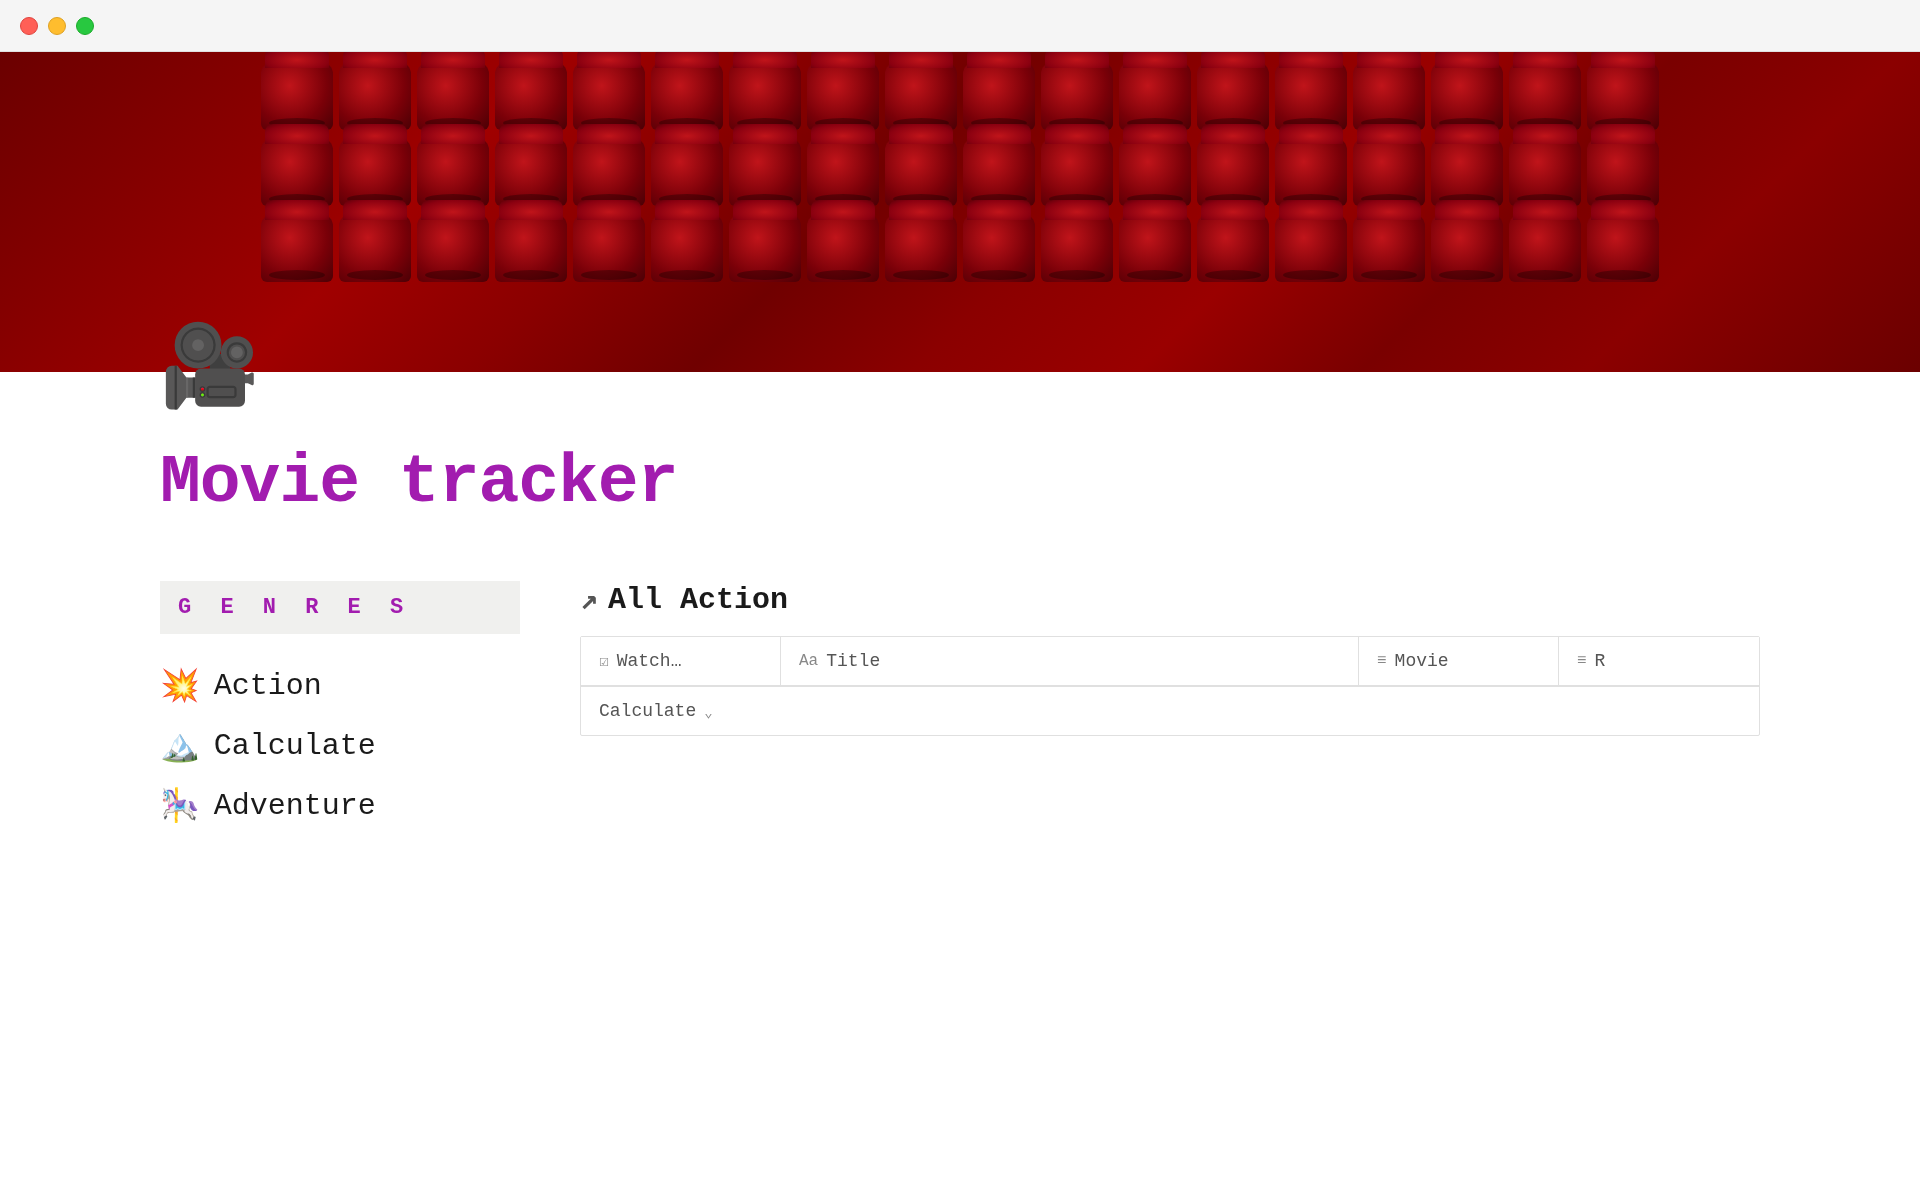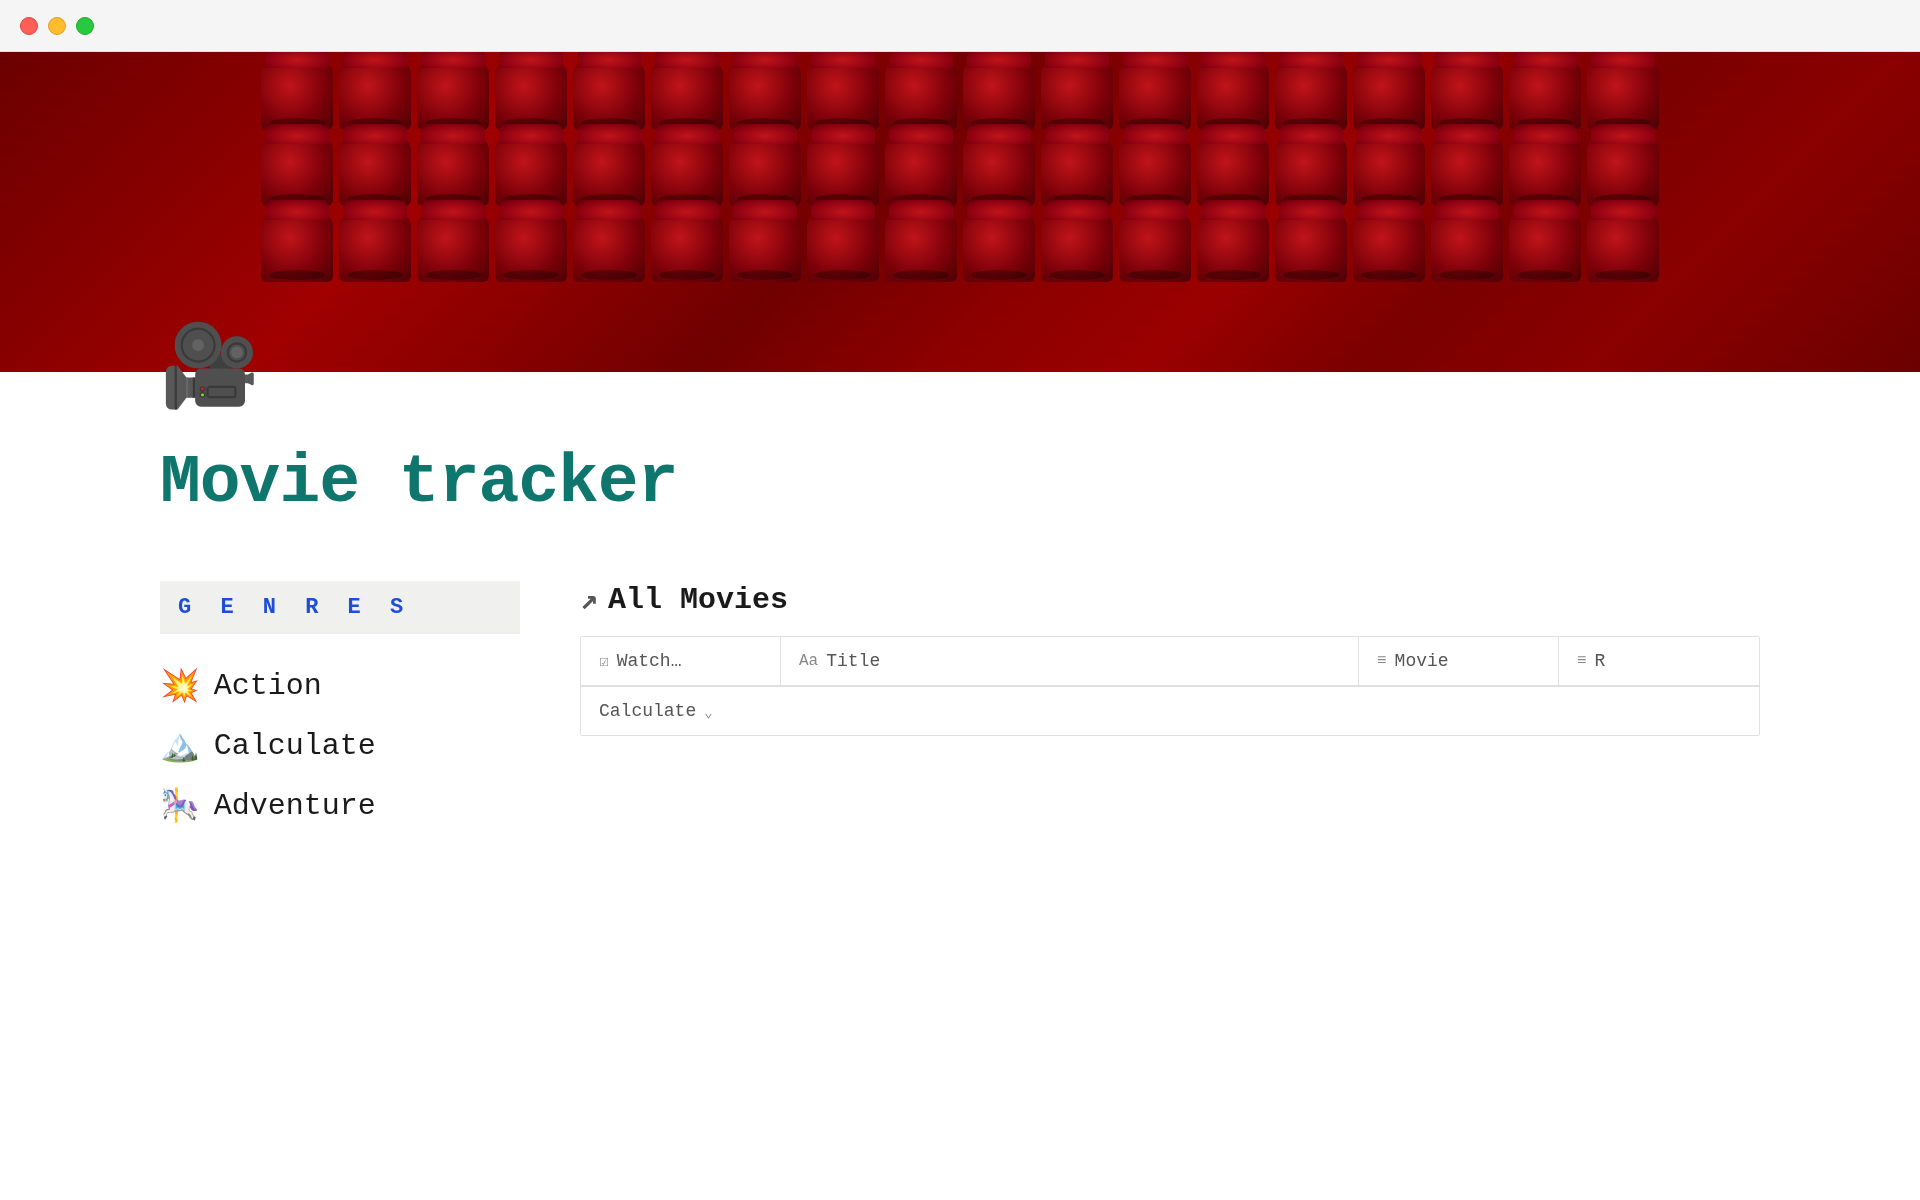--- a/index.html
+++ b/index.html
@@ -140,21 +140,21 @@
     
     .page-content {
       padding: 0 160px;
       background: #ffffff;
     }
 
     .page-title {
       font-size: 68px;
       font-weight: 700;
       font-family: 'Courier New', Courier, monospace;
-      color: #0f766e;
+      color: #a21caf;
       margin-top: 32px;
       margin-bottom: 60px;
       letter-spacing: -1px;
     }
 
     
     .two-col-layout {
       display: flex;
       gap: 60px;
       align-items: flex-start;
@@ -170,21 +170,21 @@
     }
 
     
     .section-header {
       background: #f0f0ee;
       padding: 14px 18px;
       font-family: 'Courier New', Courier, monospace;
       font-size: 22px;
       font-weight: 700;
       letter-spacing: 8px;
-      color: #1d4ed8;
+      color: #a21caf;
       text-transform: uppercase;
       margin-bottom: 32px;
     }
 
     
     .genre-list {
       list-style: none;
       display: flex;
       flex-direction: column;
       gap: 20px;
@@ -386,21 +386,21 @@
           <span class="genre-emoji">🎠</span>
           <span>Adventure</span>
         </li>
       </ul>
     </div>
 
     <div class="col-watch">
 
       <div class="all-movies-link">
         <span class="arrow-icon">↗</span>
-        <span>All Movies</span>
+        <span>All Action</span>
       </div>
 
       <div style="border: 1px solid #e0e0e0; border-radius: 2px;">
         <div class="table-header-row">
           <div class="table-header-cell col-watched">
             <span class="cell-icon">☑</span>
             <span>Watch…</span>
           </div>
           <div class="table-header-cell col-title">
             <span class="cell-icon">Aa</span>

